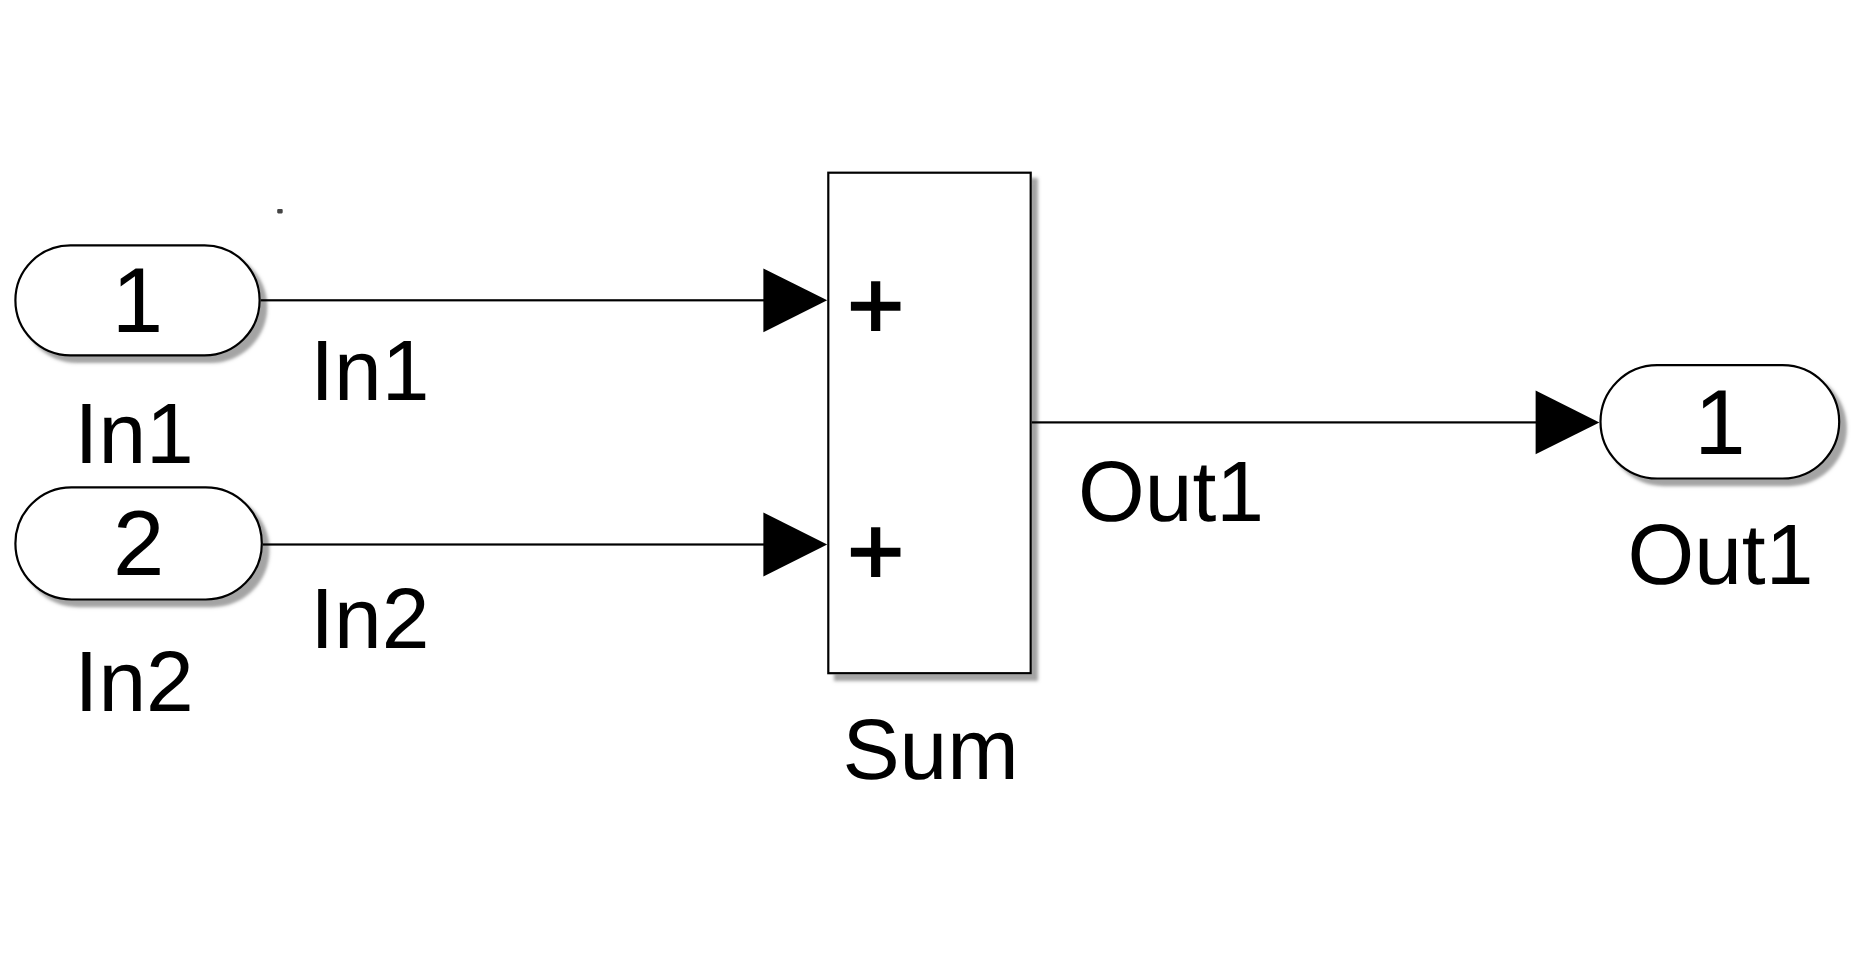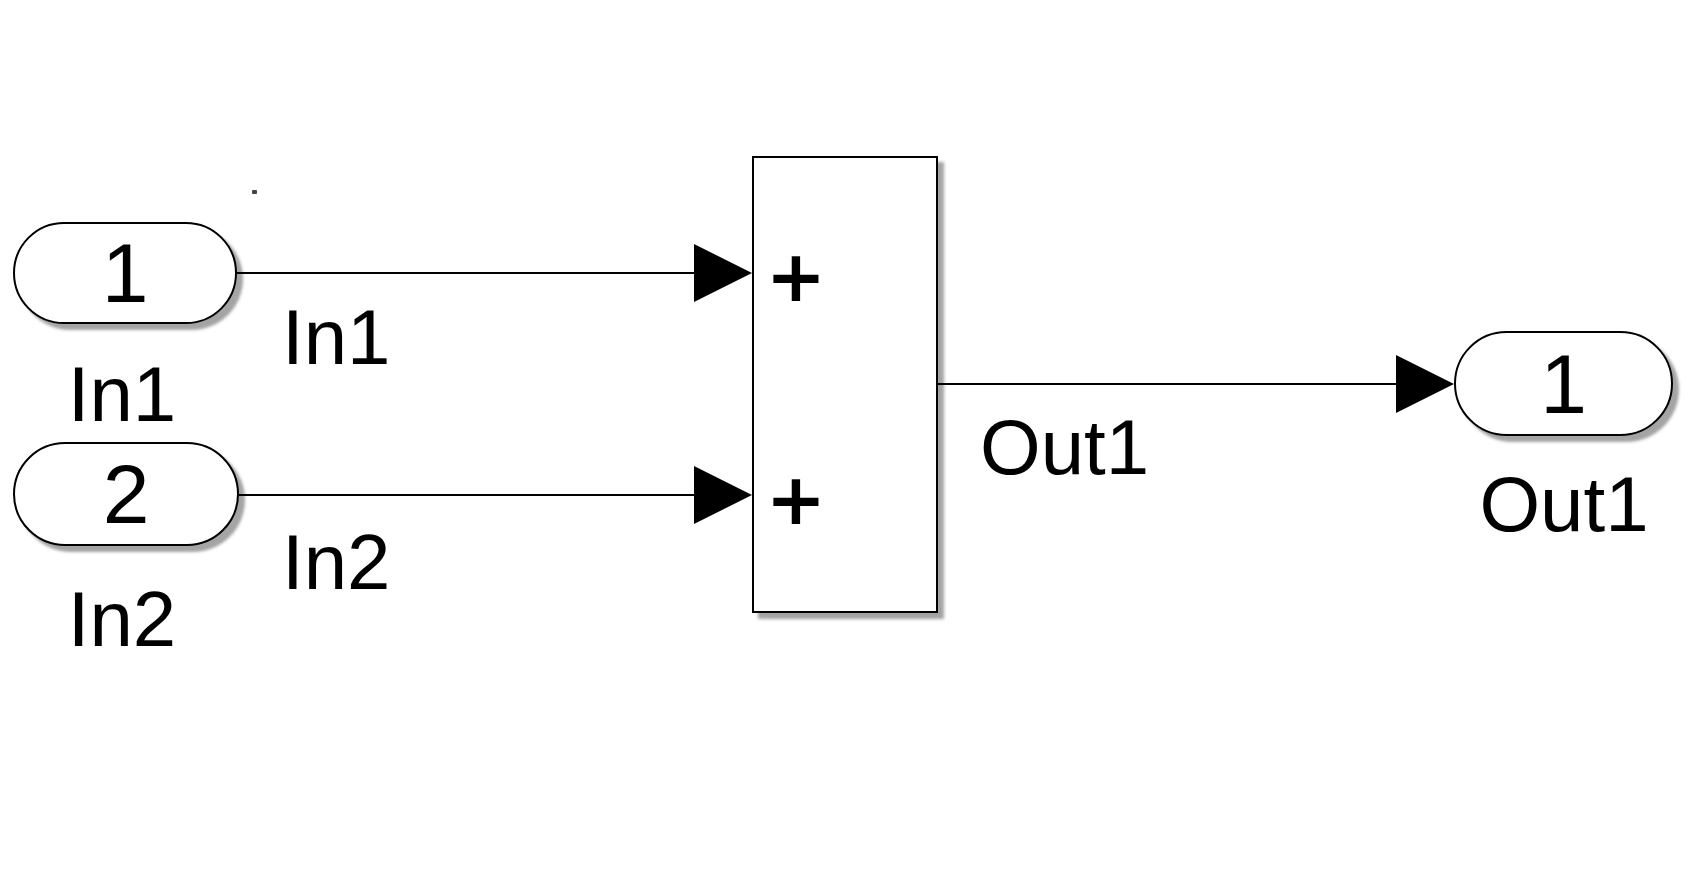--- a/index.html
+++ b/index.html
@@ -100,20 +100,21 @@
 
   <div class="block port-pill" style="left:13px; top:442px; width:226px; height:104px;">
     <span class="port-num">2</span>
   </div>
   <div class="label centered" style="left:122px; top:580px;">In2</div>
 
   <div class="block" style="left:752px; top:156px; width:186px; height:457px;">
     <span class="sum-sign" style="left:42px; top:121px;">+</span>
     <span class="sum-sign" style="left:42px; top:344px;">+</span>
   </div>
+  <div class="label centered" style="left:846px; top:642px;">Sum</div>
 
   <div class="block port-pill" style="left:1454px; top:331px; width:219px; height:105px;">
     <span class="port-num">1</span>
   </div>
   <div class="label centered" style="left:1564px; top:465px;">Out1</div>
 
   <div class="hline" style="left:237px; top:272px; width:460px;"></div>
   <div class="arrowhead" style="left:694px; top:244px;"></div>
   <div class="label" style="left:282px; top:298px;">In1</div>
 

